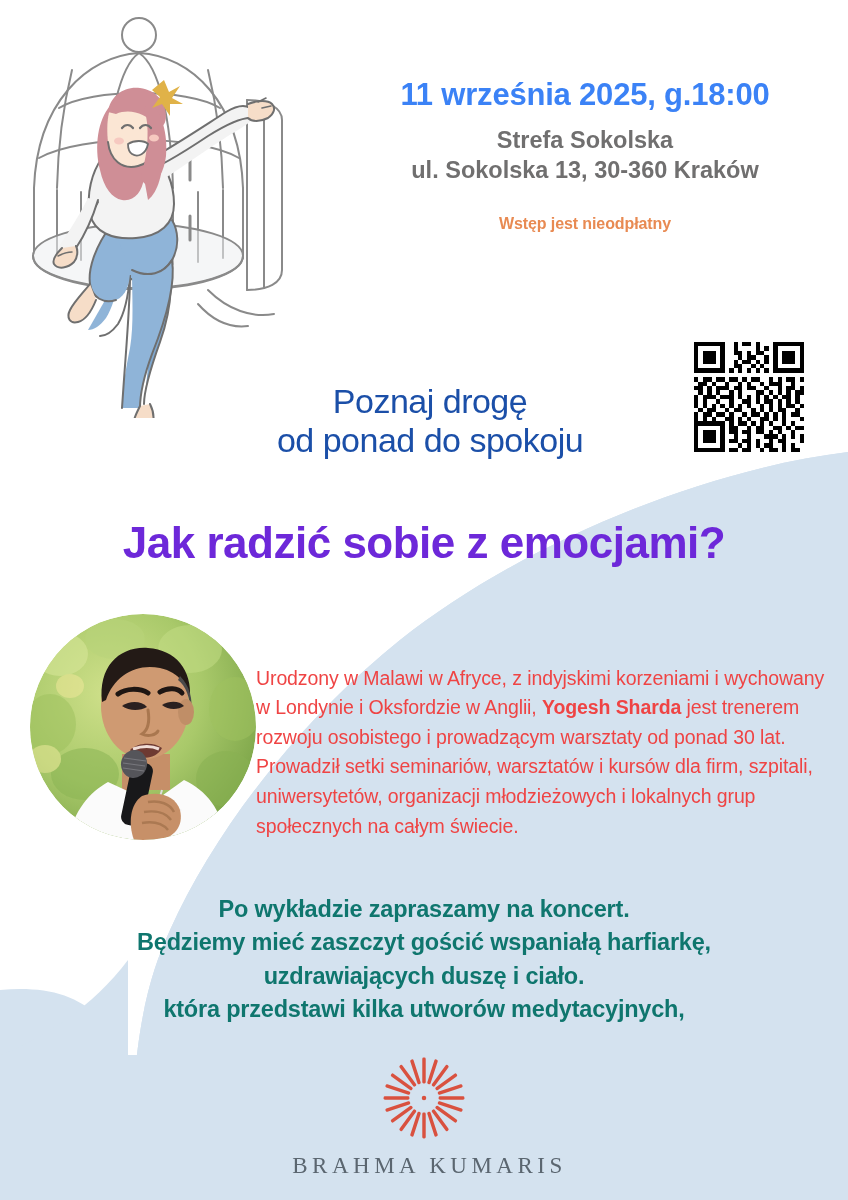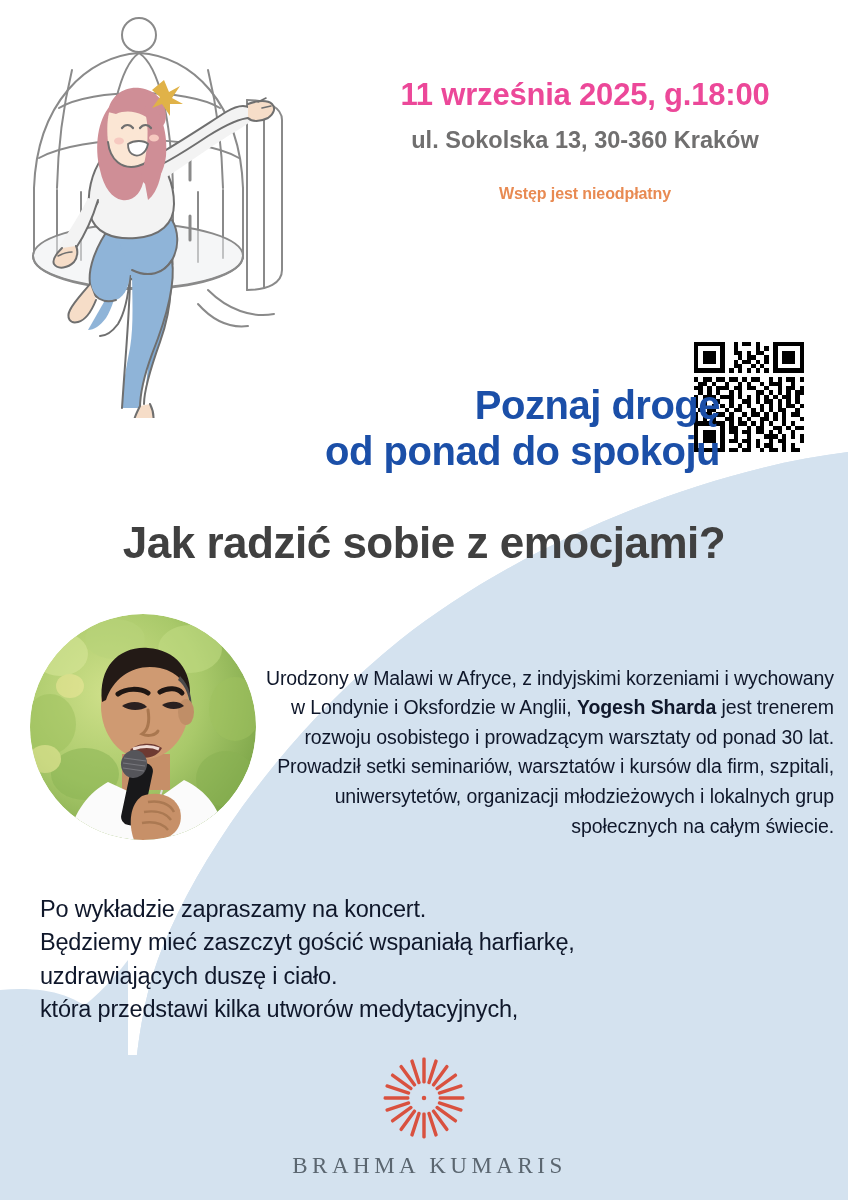--- a/index.html
+++ b/index.html
@@ -39,21 +39,21 @@
   .header-block {
     position: absolute;
     left: 330px;
     top: 78px;
     width: 510px;
     text-align: center;
   }
   .event-date {
     font-size: 31px;
     font-weight: bold;
-    color: #ec4899;
+    color: #3b82f6;
     letter-spacing: -0.2px;
     line-height: 1.12;
     margin: 0 0 12px 0;
   }
   .venue-line {
     font-size: 23.5px;
     font-weight: bold;
     color: #706f6f;
     line-height: 1.28;
     margin: 0;
@@ -75,36 +75,36 @@
     height: 110px;
   }
   .qr-wrap svg { display: block; width: 100%; height: 100%; }
 
   
   .main-title {
     position: absolute;
     left: 140px;
     top: 382px;
     width: 580px;
-    text-align: right;
-    font-size: 40px;
-    font-weight: bold;
+    text-align: center;
+    font-size: 34px;
+    font-weight: normal;
     line-height: 1.16;
     color: #1b4fa8;
     letter-spacing: -0.5px;
   }
   .sub-title {
     position: absolute;
     left: 20px;
     top: 518px;
     width: 808px;
     text-align: center;
     font-size: 44px;
     font-weight: bold;
-    color: #404040;
+    color: #6d28d9;
     letter-spacing: -0.5px;
   }
 
   
   .speaker-photo {
     position: absolute;
     left: 30px;
     top: 614px;
     width: 226px;
     height: 226px;
@@ -112,39 +112,39 @@
     overflow: hidden;
   }
   .speaker-photo svg { display:block; width:100%; height:100%; }
 
   
   .bio {
     position: absolute;
     left: 256px;
     top: 644px;
     width: 578px;
-    text-align: right;
+    text-align: left;
     font-size: 19.5px;
     line-height: 1.52;
-    color: #0f172a;
+    color: #ef4444;
     letter-spacing: -0.1px;
   }
   .bio b { font-weight: bold; }
 
   
   .concert {
     position: absolute;
     left: 40px;
     top: 893px;
     width: 768px;
-    text-align: left;
+    text-align: center;
     font-size: 23.5px;
-    font-weight: normal;
+    font-weight: bold;
     line-height: 1.42;
-    color: #0f172a;
+    color: #0f766e;
     letter-spacing: -0.2px;
   }
 
   
   .brand {
     position: absolute;
     left: 0;
     top: 1055px;
     width: 848px;
     text-align: center;
@@ -284,20 +284,21 @@
       <ellipse cx="142" cy="130" rx="5" ry="3.5" fill="#f6c9c0" stroke="none"></ellipse>
     </g>
 
     <g stroke="none" fill="#e0b248">
       <path d="M152,72 L157,84 L168,78 L160,90 L171,96 L158,96 L158,108 L150,96 L140,100 L148,89 L140,82 Z"></path>
     </g>
   </svg>
 
   <div class="header-block">
     <p class="event-date">11 września 2025, g.18:00</p>
+    <p class="venue-line">Strefa Sokolska</p>
     <p class="venue-line">ul. Sokolska 13, 30-360 Kraków</p>
     <p class="free-entry">Wstęp jest nieodpłatny</p>
   </div>
 
   <div class="qr-wrap">
     <svg viewBox="0 0 25 25" shape-rendering="crispEdges" aria-hidden="true">
       <rect width="25" height="25" fill="#ffffff"></rect>
       <g fill="#000000">
 
         <rect x="0" y="0" width="7" height="1"></rect>

